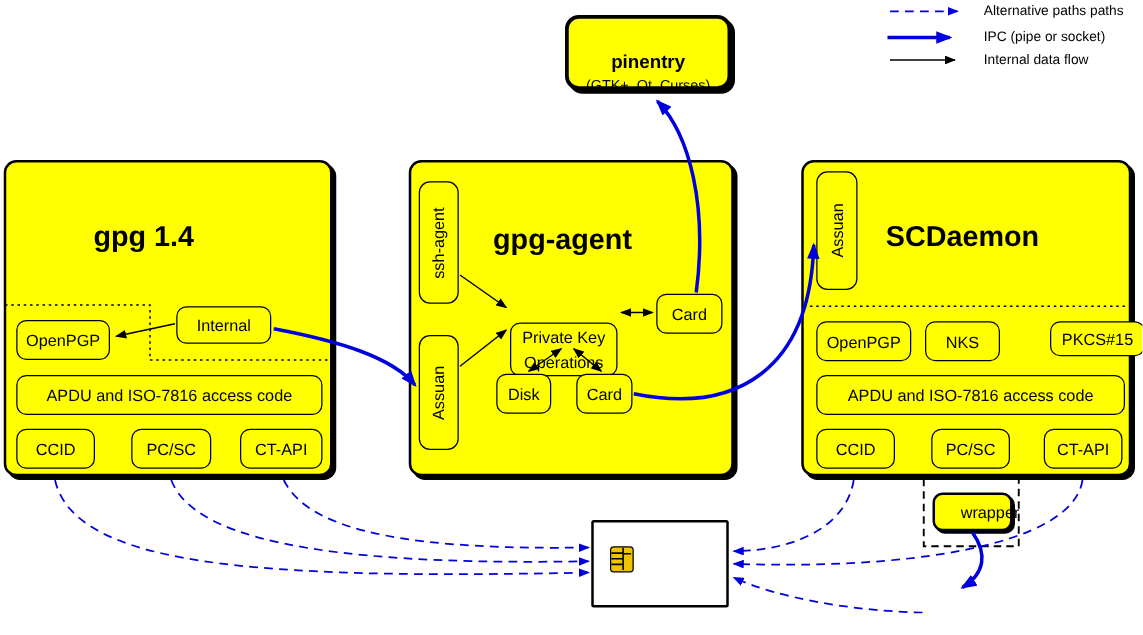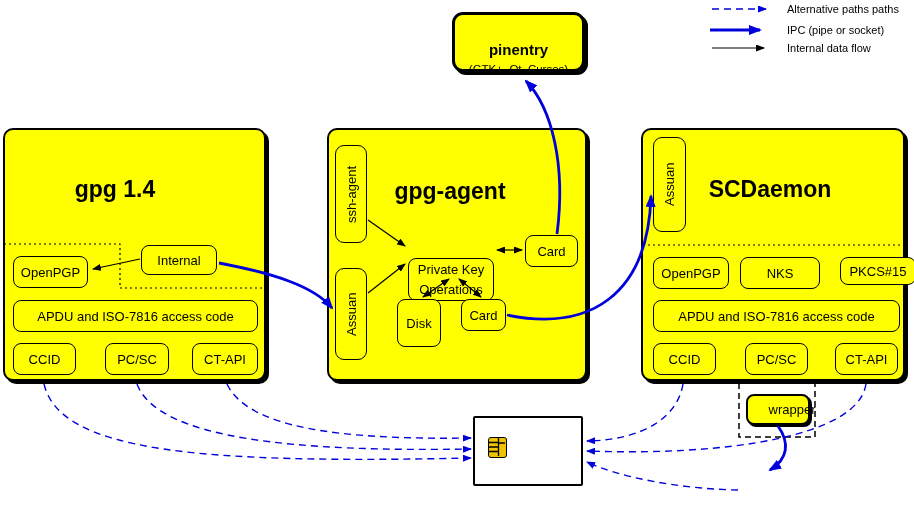--- a/index.html
+++ b/index.html
@@ -65,26 +65,26 @@
   <div class="abs node" style="left:105px;top:343px;width:64px;height:32px;">PC/SC</div>
   <div class="abs node" style="left:192px;top:343px;width:66px;height:32px;">CT-API</div>
 
   <div class="abs vnode" style="left:335px;top:145px;width:32px;height:98px;">ssh-agent</div>
   <div class="abs vnode" style="left:335px;top:268px;width:32px;height:92px;">Assuan</div>
   <div class="abs node" style="left:408px;top:218px;width:86px;height:43px;flex-direction:column;line-height:1.5;margin-top:40px;">
     <span>Private Key</span>
     <span>Operations</span>
   </div>
   <div class="abs node" style="left:525px;top:235px;width:53px;height:32px;">Card</div>
-  <div class="abs node" style="left:397px;top:299px;width:44px;height:48px;">Disk</div>
+  <div class="abs node" style="left:397px;top:299px;width:44px;height:32px;">Disk</div>
   <div class="abs node" style="left:461px;top:299px;width:45px;height:32px;">Card</div>
 
   <div class="abs vnode" style="left:653px;top:137px;width:33px;height:95px;">Assuan</div>
   <div class="abs node" style="left:653px;top:257px;width:76px;height:32px;">OpenPGP</div>
-  <div class="abs node" style="left:740px;top:257px;width:80px;height:32px;">NKS</div>
+  <div class="abs node" style="left:740px;top:257px;width:60px;height:32px;">NKS</div>
   <div class="abs node" style="left:840px;top:257px;width:76px;height:28px;">PKCS#15</div>
   <div class="abs node" style="left:653px;top:300px;width:247px;height:32px;">APDU and ISO-7816 access code</div>
   <div class="abs node" style="left:653px;top:343px;width:63px;height:32px;">CCID</div>
   <div class="abs node" style="left:745px;top:343px;width:63px;height:32px;">PC/SC</div>
   <div class="abs node" style="left:835px;top:343px;width:63px;height:32px;">CT-API</div>
 
   <div class="abs extbox" style="left:746px;top:394px;width:64px;height:31px;">wrapper</div>
 
   <div class="abs smartcard" style="left:473px;top:416px;width:110px;height:70px;">
     <div class="chip">

